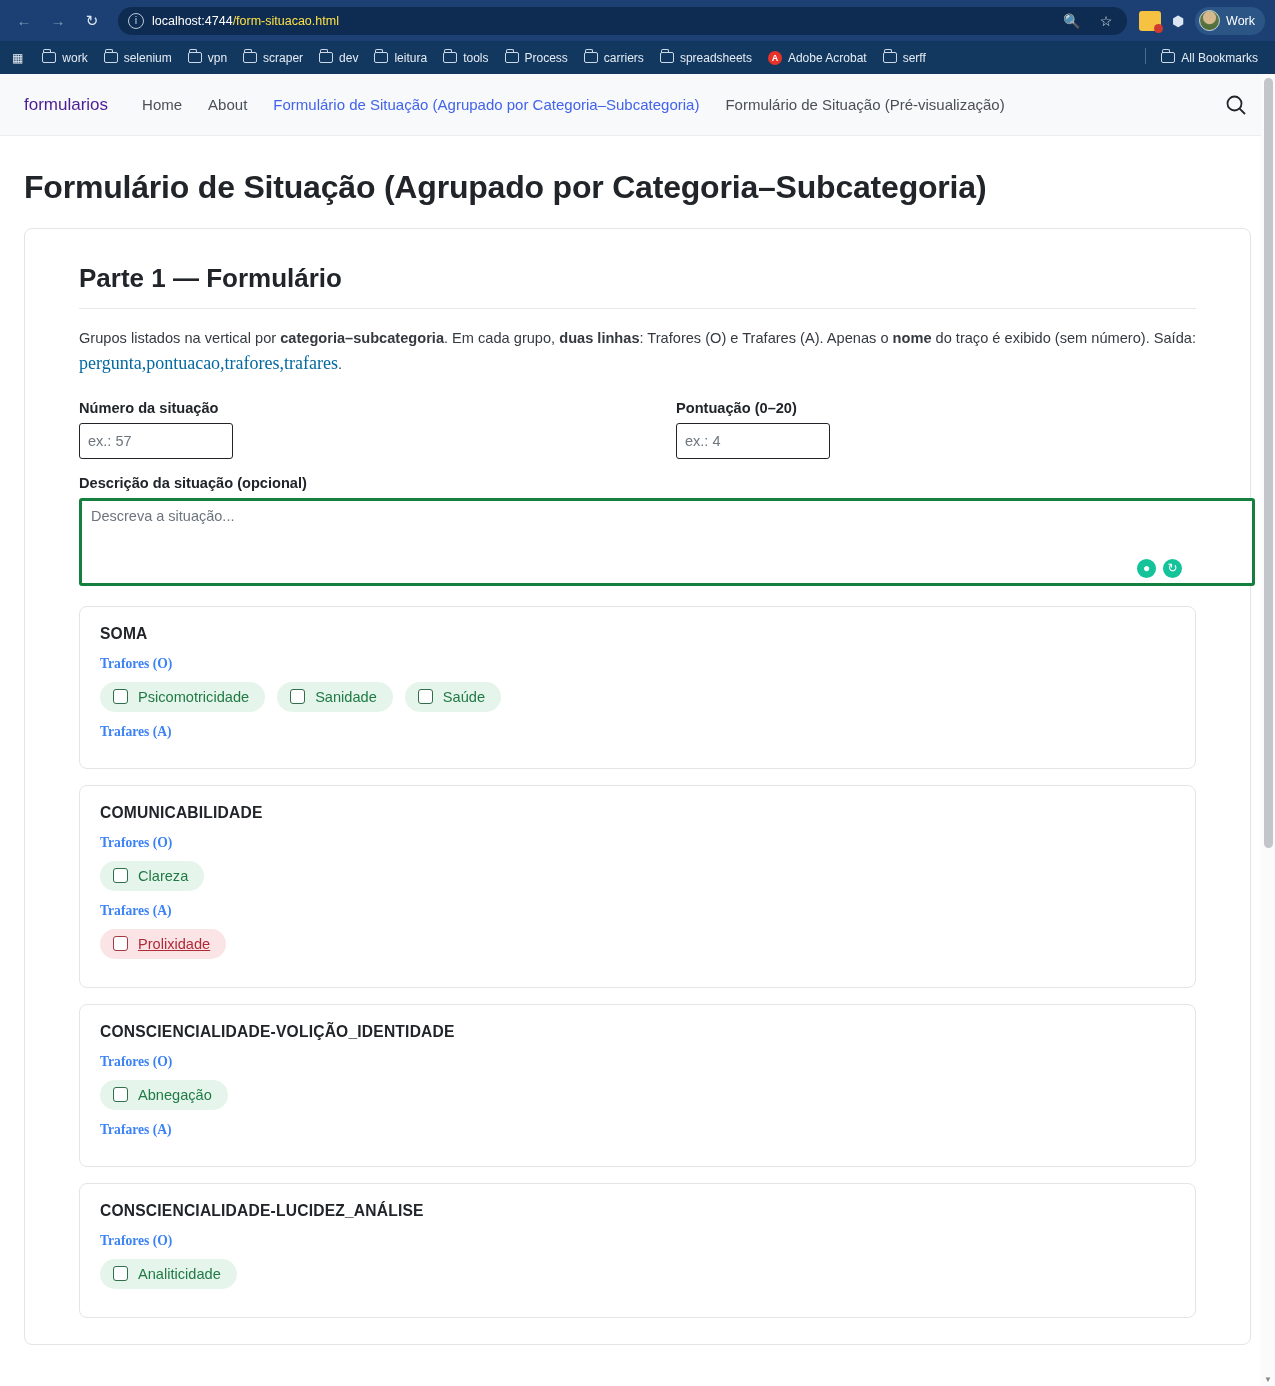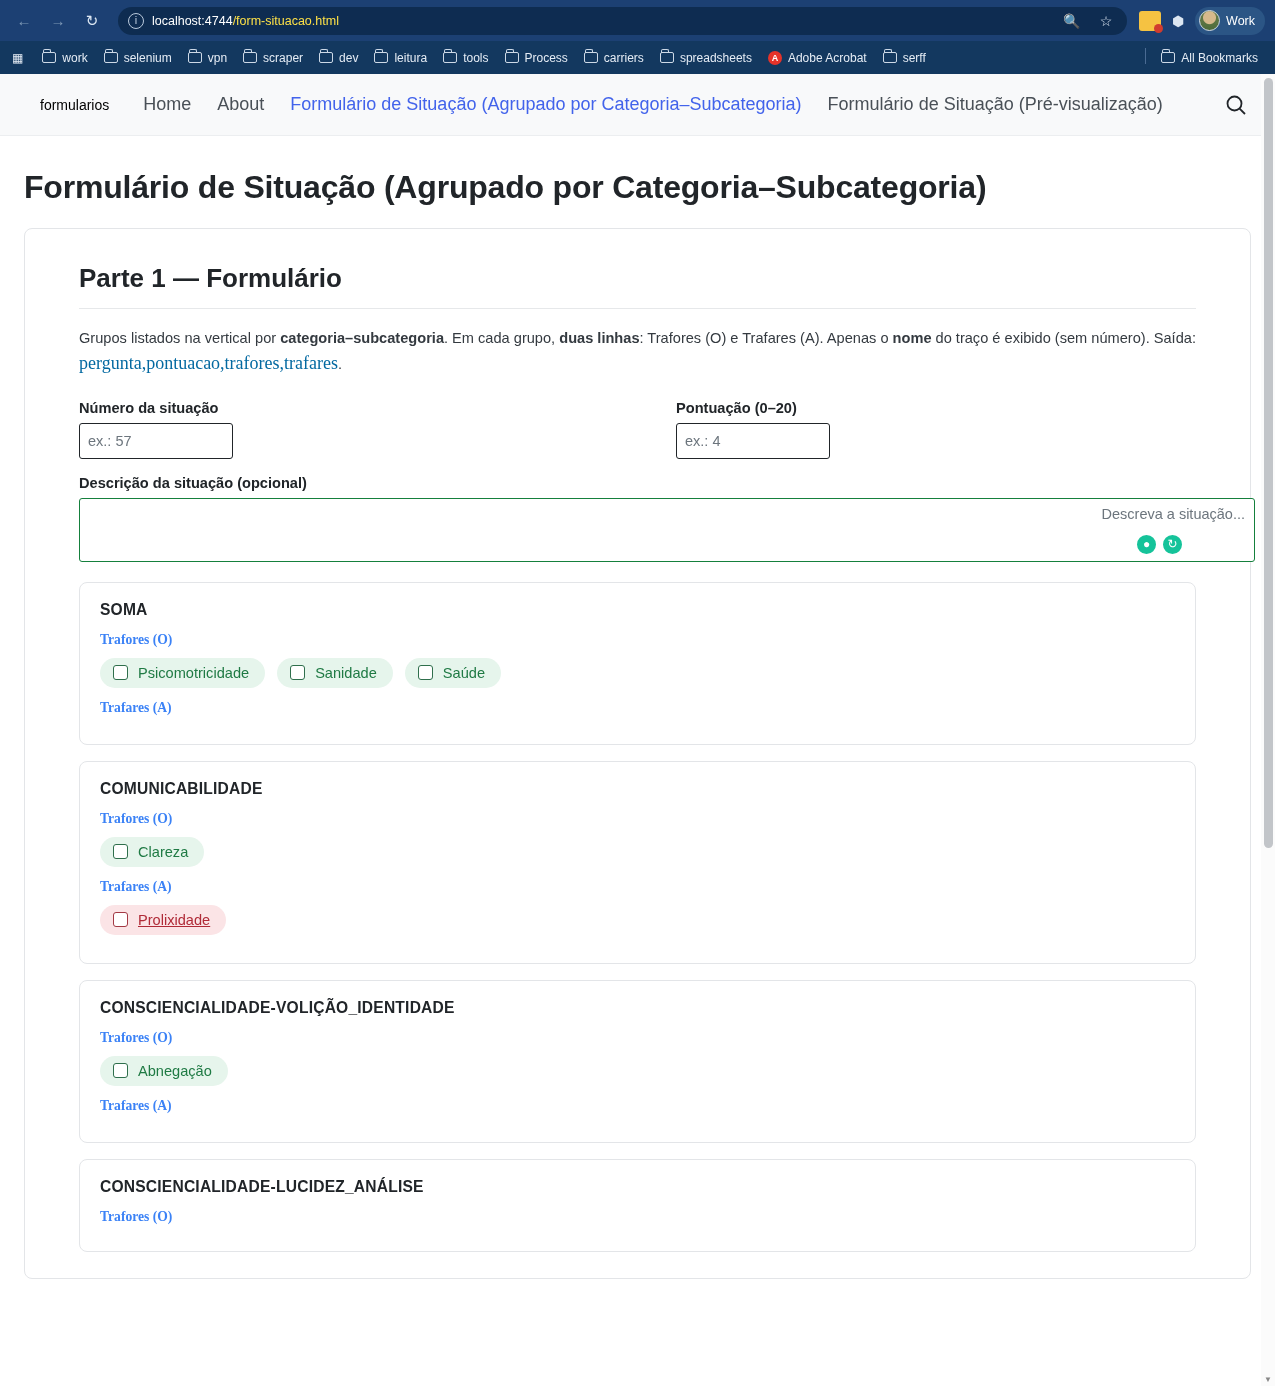--- a/index.html
+++ b/index.html
@@ -149,28 +149,27 @@
   .sitenav {
     height: 62px;
     background: #f8f9fa;
     display: flex;
     align-items: center;
     padding: 0 24px;
     gap: 26px;
     border-bottom: 1px solid #eceef0;
   }
   .brand {
-    font-size: 14px;
-    color: #000000;
+    font-size: 17px;
+    color: #4c1d95;
     font-weight: 400;
     margin-right: 8px;
-    margin-left: 16px;
   }
   .navlink {
-    font-size: 18px;
+    font-size: 15px;
     color: #495057;
   }
   .navlink.active { color: #4263eb; }
   .search-icon-wrap { margin-left: auto; width: 30px; height: 30px; display:flex;align-items:center;justify-content:center; }
 
   
   .page {
     padding: 0 24px;
     background: #fff;
   }
@@ -225,30 +224,29 @@
     padding: 3px 8px;
     color: #212529;
     background: #fff;
     outline: none;
   }
   input.num-sit { width: 154px; }
   input.pont { width: 154px; }
   input.textin::placeholder { color: #6c757d; }
   textarea.desc {
     width: 1176px;
-    height: 64px;
-    border: 1px solid #15803d;
+    height: 88px;
+    border: 3px solid #15803d;
     border-radius: 3px;
     font-size: 14.5px;
     padding: 7px 9px;
     color: #212529;
     resize: none;
     outline: none;
     font-family: "Liberation Sans", sans-serif;
-    text-align: right;
   }
   textarea.desc::placeholder { color: #6c757d; }
   .desc-wrap { position: relative; }
   .gram-icons {
     position: absolute;
     right: 12px; bottom: 10px;
     display: flex; gap: 3px;
     align-items: center;
   }
   .gr-circle {
@@ -511,20 +509,26 @@
                 <span>Abnegação</span>
               </div>
           </div>
           <div class="sub-title">Trafares (A)</div>
           <div class="chips empty"></div>
         </div>
 
         <div class="group">
           <div class="group-title">CONSCIENCIALIDADE-LUCIDEZ_ANÁLISE</div>
           <div class="sub-title">Trafores (O)</div>
+          <div class="chips">
+            <div class="chip o">
+                <span class="box"></span>
+                <span>Analiticidade</span>
+              </div>
+          </div>
         </div>
 
       </div>
     </div>
   </div>
 
   <div class="scrollbar">
     <div class="scroll-arrow" style="top:0">▲</div>
     <div class="scroll-thumb"></div>
     <div class="scroll-arrow" style="bottom:0">▼</div>

